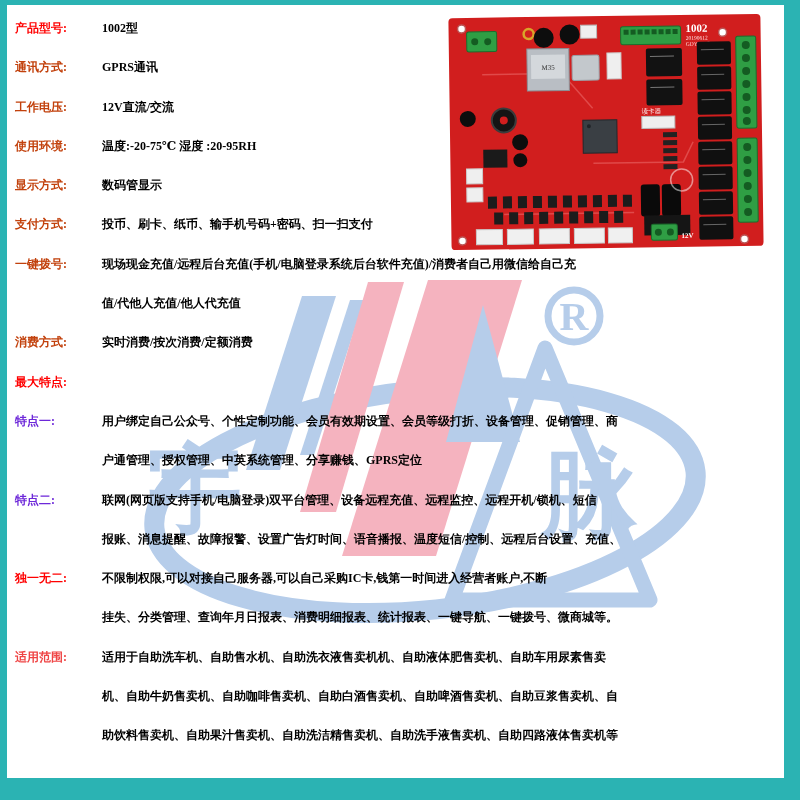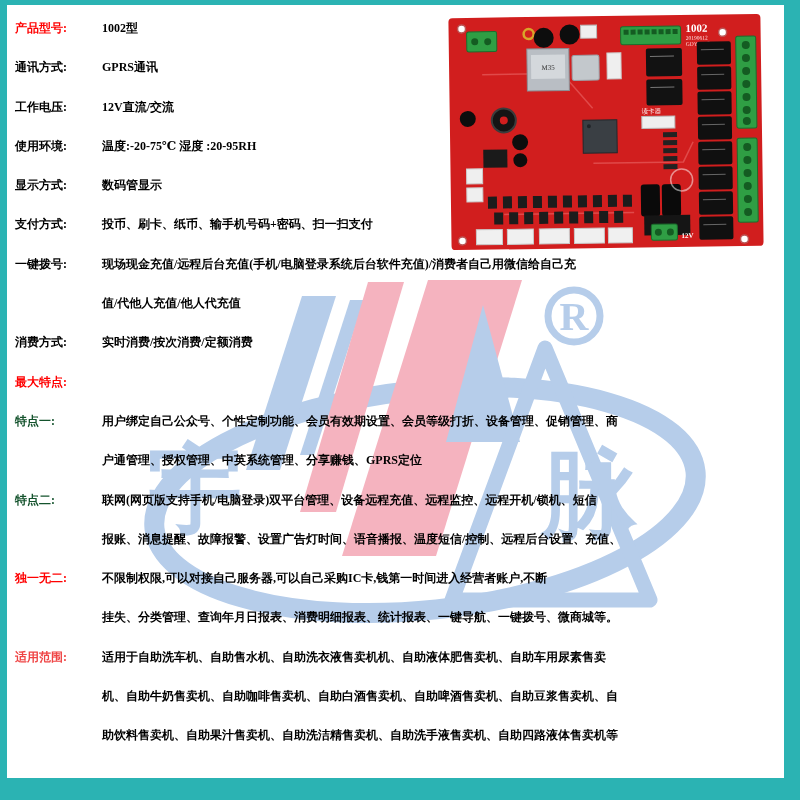--- a/index.html
+++ b/index.html
@@ -7,23 +7,23 @@
     position:relative;width:800px;height:800px;background:#2bb3b3;
     font-family:"Liberation Serif","DejaVu Serif",serif;overflow:hidden;
   }
   .content{
     position:absolute;left:7px;top:5px;right:16px;bottom:22px;background:#ffffff;overflow:hidden;
   }
   .watermark{position:absolute;left:133px;top:267px;width:580px;height:390px;z-index:1;}
   .pcb{position:absolute;left:436px;top:8px;width:322px;height:240px;z-index:2;}
   .text-col{position:absolute;left:8px;top:4px;width:766px;z-index:3;}
   .line{height:39.3px;line-height:39.3px;font-size:12px;font-weight:700;color:#000;white-space:nowrap;}
-  .lbl{display:inline-block;width:87px;color:#000000;}
+  .lbl{display:inline-block;width:87px;color:#c2410c;}
   .lbl-red{color:#ff0000;}
-  .lbl-blue{color:#14532d;}
+  .lbl-blue{color:#6d28d9;}
   .lbl-green{color:#ef4444;}
   .cont{padding-left:87px;}
   .wm-blue{fill:#b6cdea;}
   .wm-pink{fill:#f5b3bf;}
 </style>
 </head>
 <body>
 
 <div class="page">
   <div class="content">

